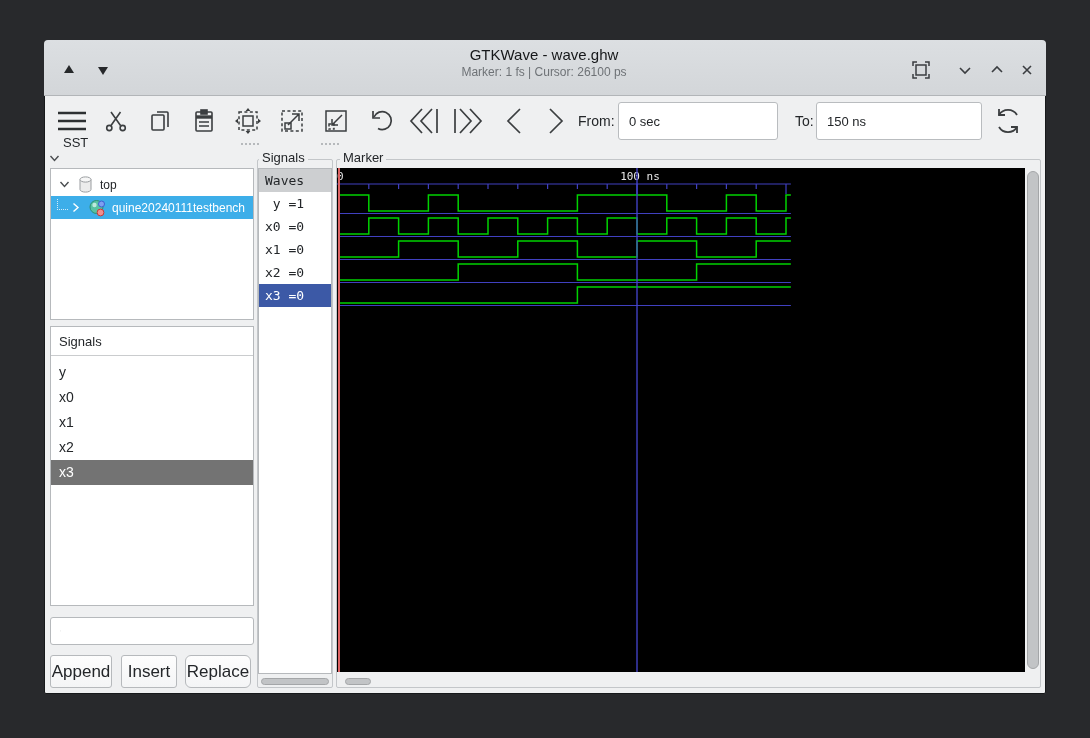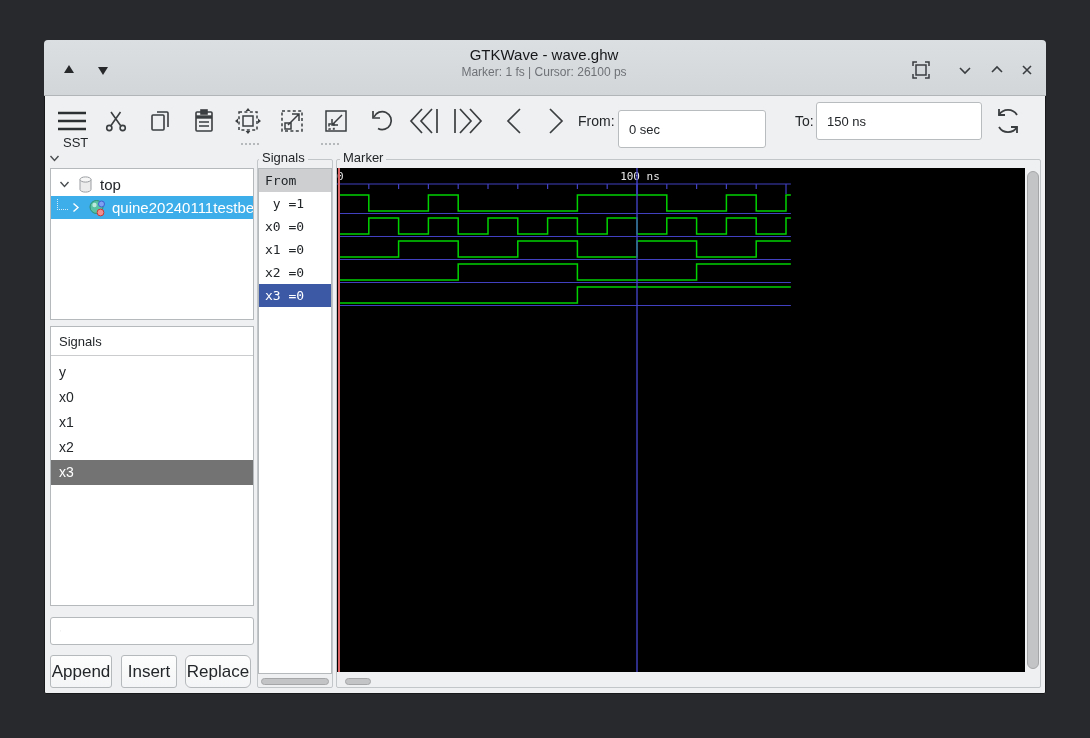--- a/index.html
+++ b/index.html
@@ -24,21 +24,21 @@
   .tool-input{height:38px;box-sizing:border-box;border:1px solid #b9bcbf;border-radius:3px;background:#ffffff;
               font-size:13px;color:#232629;padding:0 10px;font-family:"Liberation Sans","DejaVu Sans",sans-serif;}
   .pane-handle{height:2px;border-top:2px dotted #b6b9bc;}
 
   
   .frame-label{font-size:13px;color:#232629;background:#eff0f1;padding:0 3px;z-index:3;}
   .groupbox{border:1px solid #c3c6c9;border-radius:2px;box-sizing:border-box;}
 
   
   .white-box{background:#ffffff;border:1px solid #b6b9bc;box-sizing:border-box;}
-  .tree-row{height:23px;display:flex;align-items:center;font-size:15px;text-align:right;}
+  .tree-row{height:23px;display:flex;align-items:center;font-size:12px;}
   .tree-row.selected{background:#3daee9;color:#ffffff;}
   .list-row{height:25px;line-height:25px;padding-left:8px;font-size:14px;}
   .list-row.selected{background:#737373;color:#ffffff;}
   .panel-header{font-size:13px;color:#232629;padding:7px 0 6px 8px;border-bottom:1px solid #caccce;}
   .btn{background:linear-gradient(#fdfdfd,#f4f5f6);border:1px solid #b6b9bc;border-radius:3px;
        font-size:17px;color:#232629;display:flex;align-items:center;justify-content:center;box-sizing:border-box;}
 
   
   .mono{font-family:"DejaVu Sans Mono","Liberation Mono",monospace;}
   .val-row{height:23px;line-height:23px;font-size:13px;padding-left:6px;white-space:pre;}
@@ -166,21 +166,21 @@
         <path d="M18 3 L6 15 L18 27"></path>
       </svg>
   </div>
   <div class="abs tool-btn" style="left:538px;top:103px;">
     <svg class="icon" width="24" height="30" viewBox="0 0 24 30" fill="none" stroke="#3b3e40" stroke-width="1.7">
         <path d="M6 3 L18 15 L6 27"></path>
       </svg>
   </div>
 
   <div class="abs tool-label" style="left:578px;top:101px;">From:</div>
-  <input class="abs tool-input" style="left: 618px; top: 110px; width: 148px;" value="0 sec">
+  <input class="abs tool-input" style="left: 618px; top: 102px; width: 160px;" value="0 sec">
   <div class="abs tool-label" style="left:795px;top:101px;">To:</div>
   <input class="abs tool-input" style="left: 816px; top: 102px; width: 166px;" value="150 ns">
   <div class="abs tool-btn" style="left:990px;top:103px;">
     <svg class="icon" width="30" height="30" viewBox="0 0 30 30" fill="none" stroke="#3b3e40" stroke-width="1.8">
       <path d="M24 9 A 10.5 10.5 0 0 0 6 9"></path>
         <path d="M6 3 V9 H12"></path>
         <path d="M6 21 A 10.5 10.5 0 0 0 24 21"></path>
         <path d="M24 27 V21 H18"></path>
     </svg>
   </div>
@@ -243,21 +243,21 @@
   <div class="abs btn" style="left:121px;top:655px;width:56px;height:33px;">
       <span>Insert</span>
     </div>
   <div class="abs btn" style="left:185px;top:655px;width:66px;height:33px;border-radius:6px;">
       <span>Replace</span>
     </div>
 
   <div class="abs groupbox" style="left:257px;top:159px;width:76px;height:529px;"></div>
   <div class="abs frame-label" style="left:259px;top:150px;">Signals</div>
   <div class="abs white-box mono" style="left:258px;top:168px;width:74px;height:506px;overflow:hidden;">
-    <div class="val-row time-hdr">From</div>
+    <div class="val-row time-hdr">Waves</div>
     <div class="val-row"> y =1</div>
     <div class="val-row">x0 =0</div>
     <div class="val-row">x1 =0</div>
     <div class="val-row">x2 =0</div>
     <div class="val-row selected">x3 =0</div>
   </div>
   <div class="abs sb-thumb" style="left:261px;top:678px;width:68px;height:7px;"></div>
 
   <div class="abs groupbox" style="left:336px;top:159px;width:705px;height:529px;"></div>
   <div class="abs frame-label" style="left:340px;top:150px;">Marker</div>

